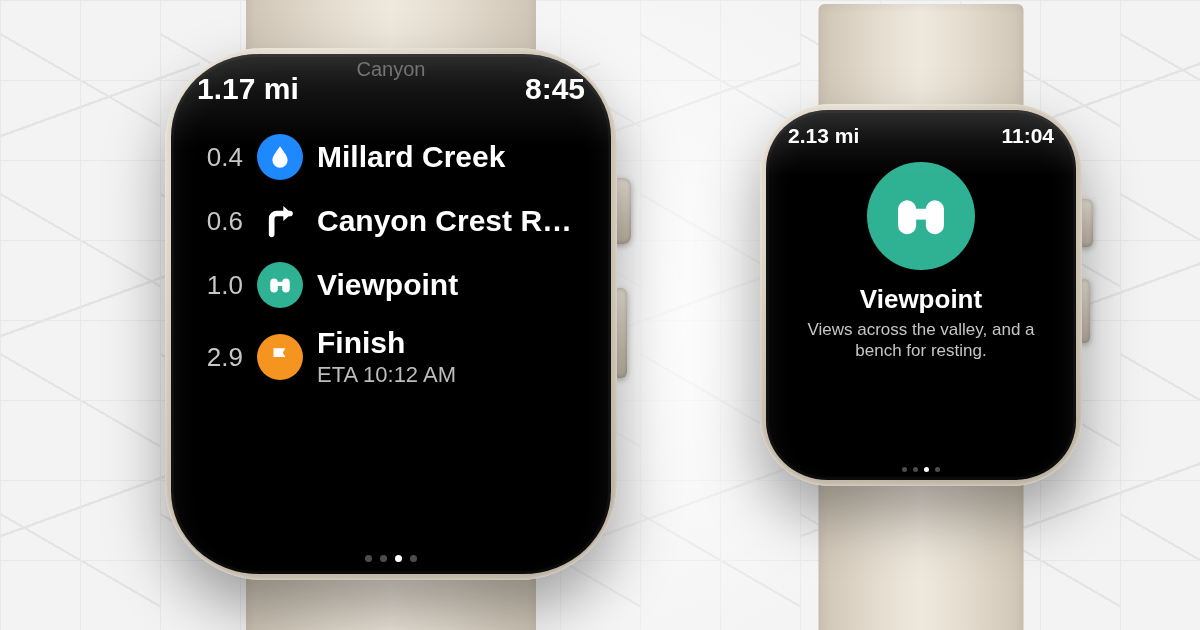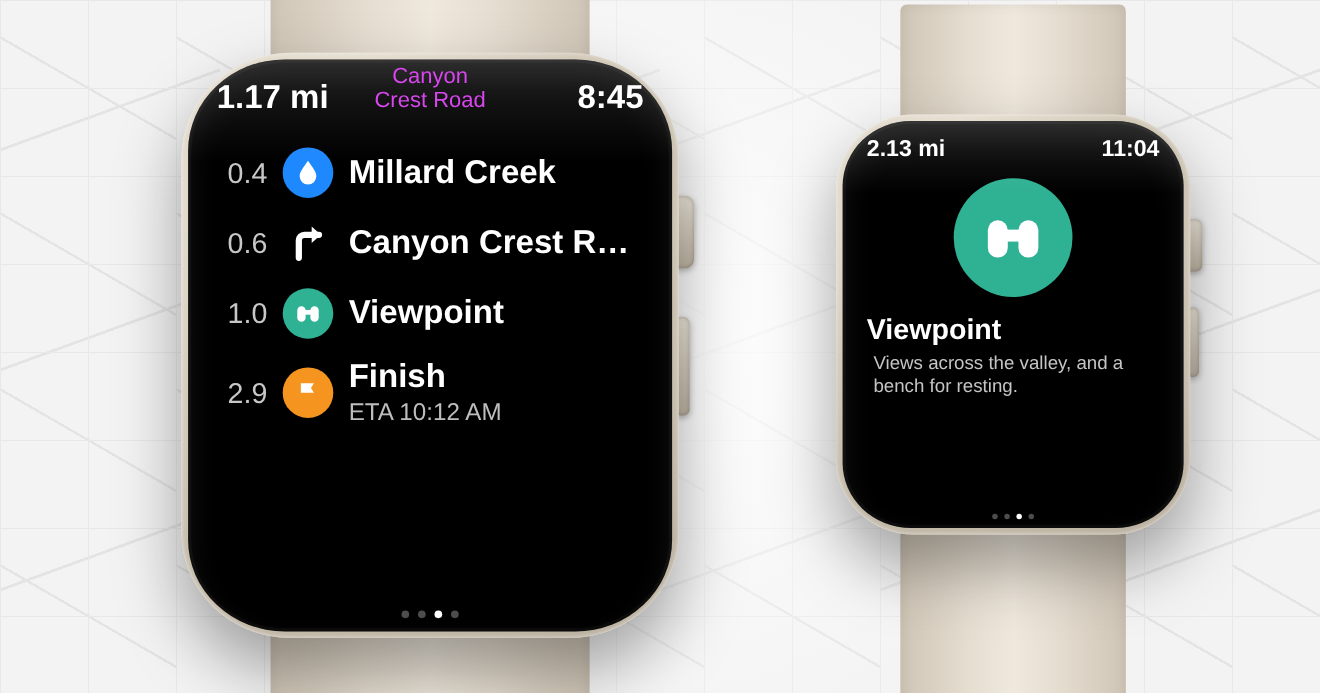--- a/index.html
+++ b/index.html
@@ -88,21 +88,21 @@
     background:linear-gradient(180deg, rgba(255,255,255,.12) 0%, rgba(255,255,255,0) 18%);
     pointer-events:none;
   }
 
   
   .big .screen { padding: 18px 26px 10px 26px; box-sizing: border-box; }
   .ghost {
     position: absolute;
     top: 4px; left: 0; right: 0;
     text-align: center;
-    color: #d946ef;
+    color: #737373;
     font-size: 20px;
     line-height: 22px;
     pointer-events: none;
     font-weight: 500;
   }
   .status {
     display: flex;
     justify-content: space-between;
     font-size: 30px;
     font-weight: 700;
@@ -138,21 +138,21 @@
   .stack .lbl { flex:none; }
 
   
   .dots { display:flex; justify-content:center; gap:8px; padding:6px 0 2px; }
   .dots span { width:7px;height:7px;border-radius:50%;background:#4d4d4d; }
   .dots span.active { background:#fff; }
   .watch.small .dots span{width:5px;height:5px;}
   .watch.small .dots{gap:6px;padding:4px 0 2px;}
 
   
-  .small .screen { padding: 14px 22px 6px 22px; box-sizing: border-box; }
+  .small .screen { padding: 14px 22px 6px 22px; box-sizing: border-box; text-align:center;}
   .small .status { font-size: 21px; margin-bottom: 12px;}
   .bigico {
     width: 108px; height: 108px;
     border-radius: 50%;
     background: #2fb193;
     margin: 2px auto 14px;
     display:flex;align-items:center;justify-content:center;
   }
   .small h2 { margin:0; font-size:26px; font-weight:600;}
   .small p  { margin:4px 6px 0; font-size:17px; line-height:21px; color:#c5c5c5; font-weight:500;}
@@ -167,21 +167,20 @@
   <div class="band top"></div>
   <div class="band bottom"></div>
   <div class="crown dial"></div>
   <div class="crown btn"></div>
 
   <div class="case">
     <div class="screen">
 
       <div class="ghost">
         <div>Canyon</div>
-        <div>Crest Road</div>
       </div>
 
       <div class="status">
         <span>1.17 mi</span>
         <span>8:45</span>
       </div>
 
       <div class="list">
 
         <div class="row">

